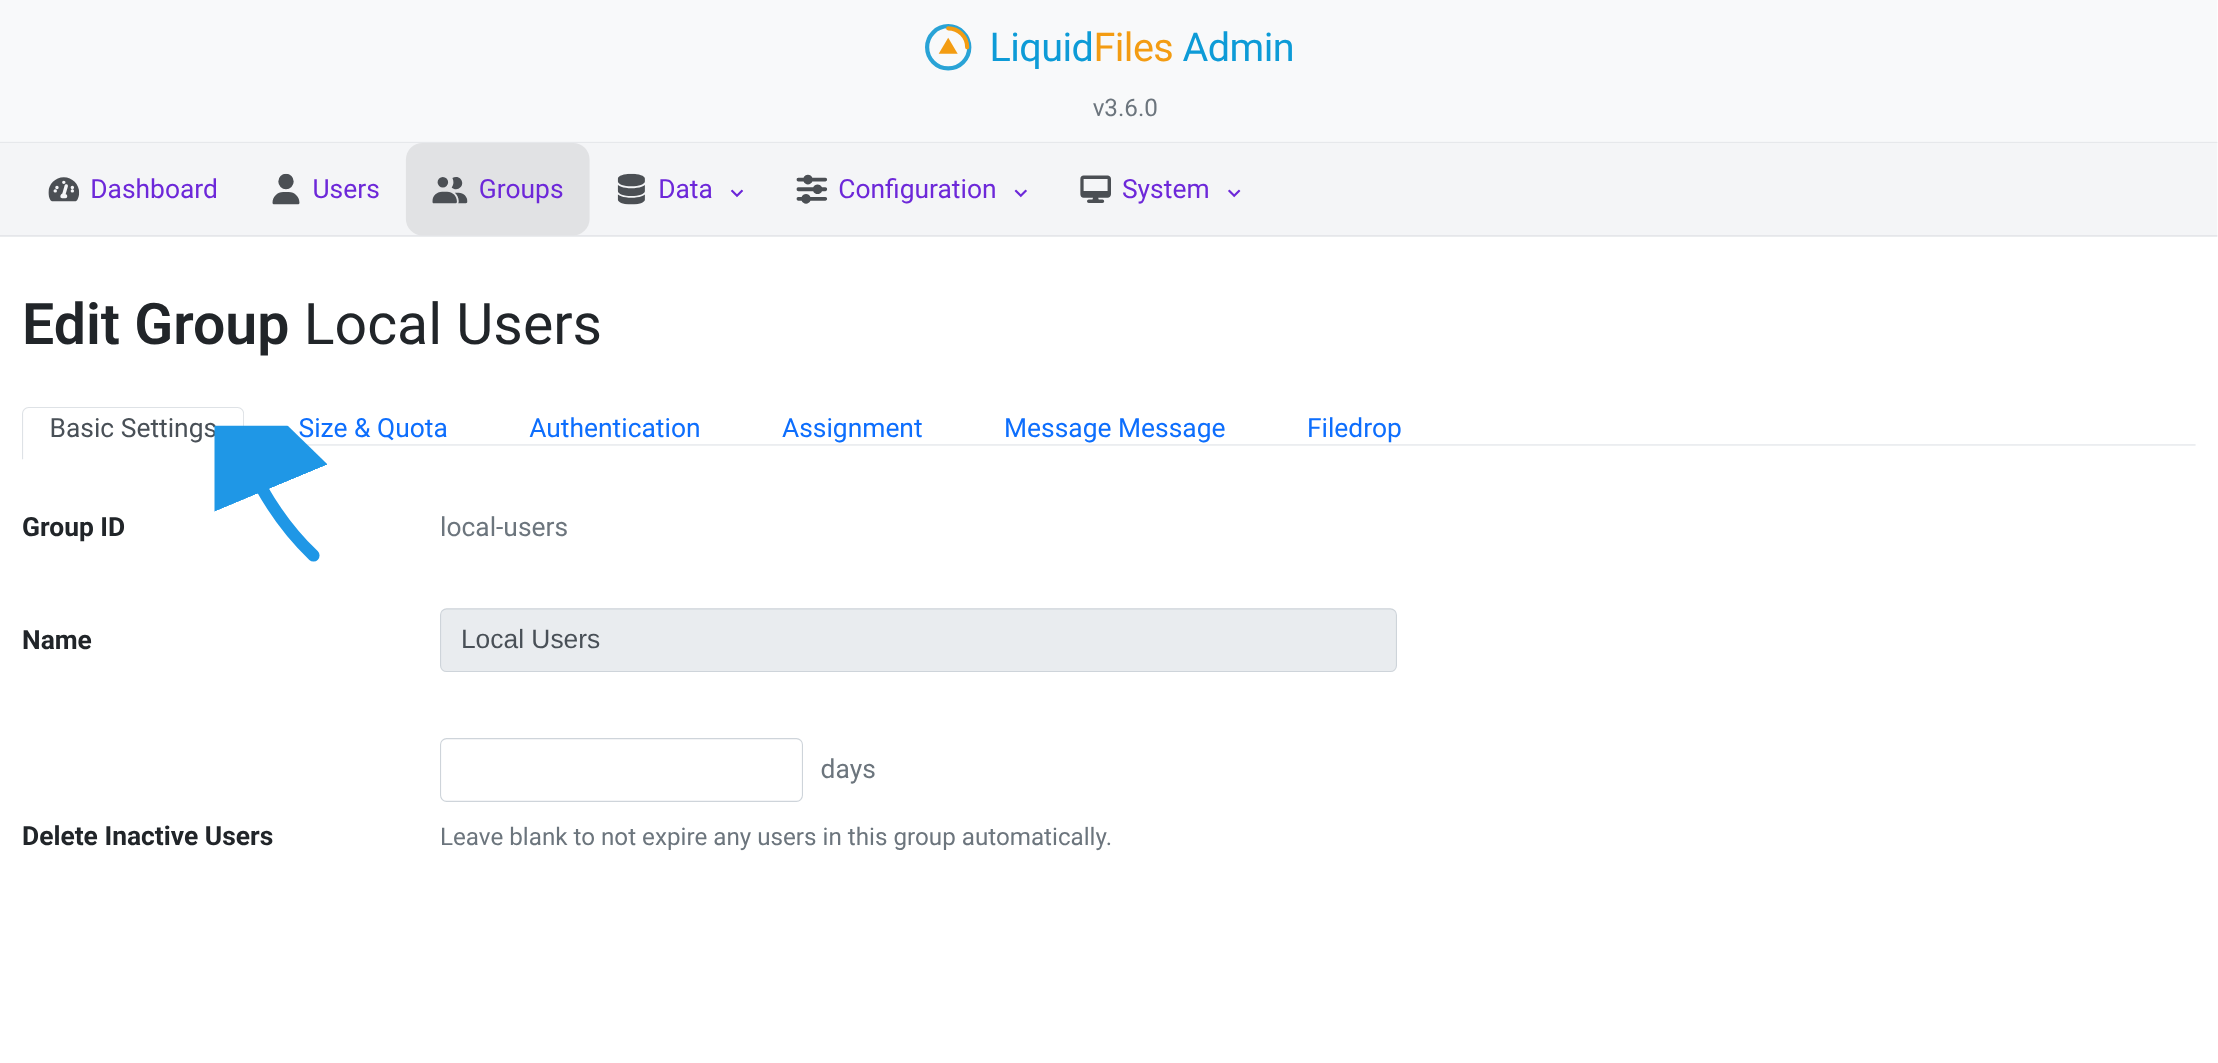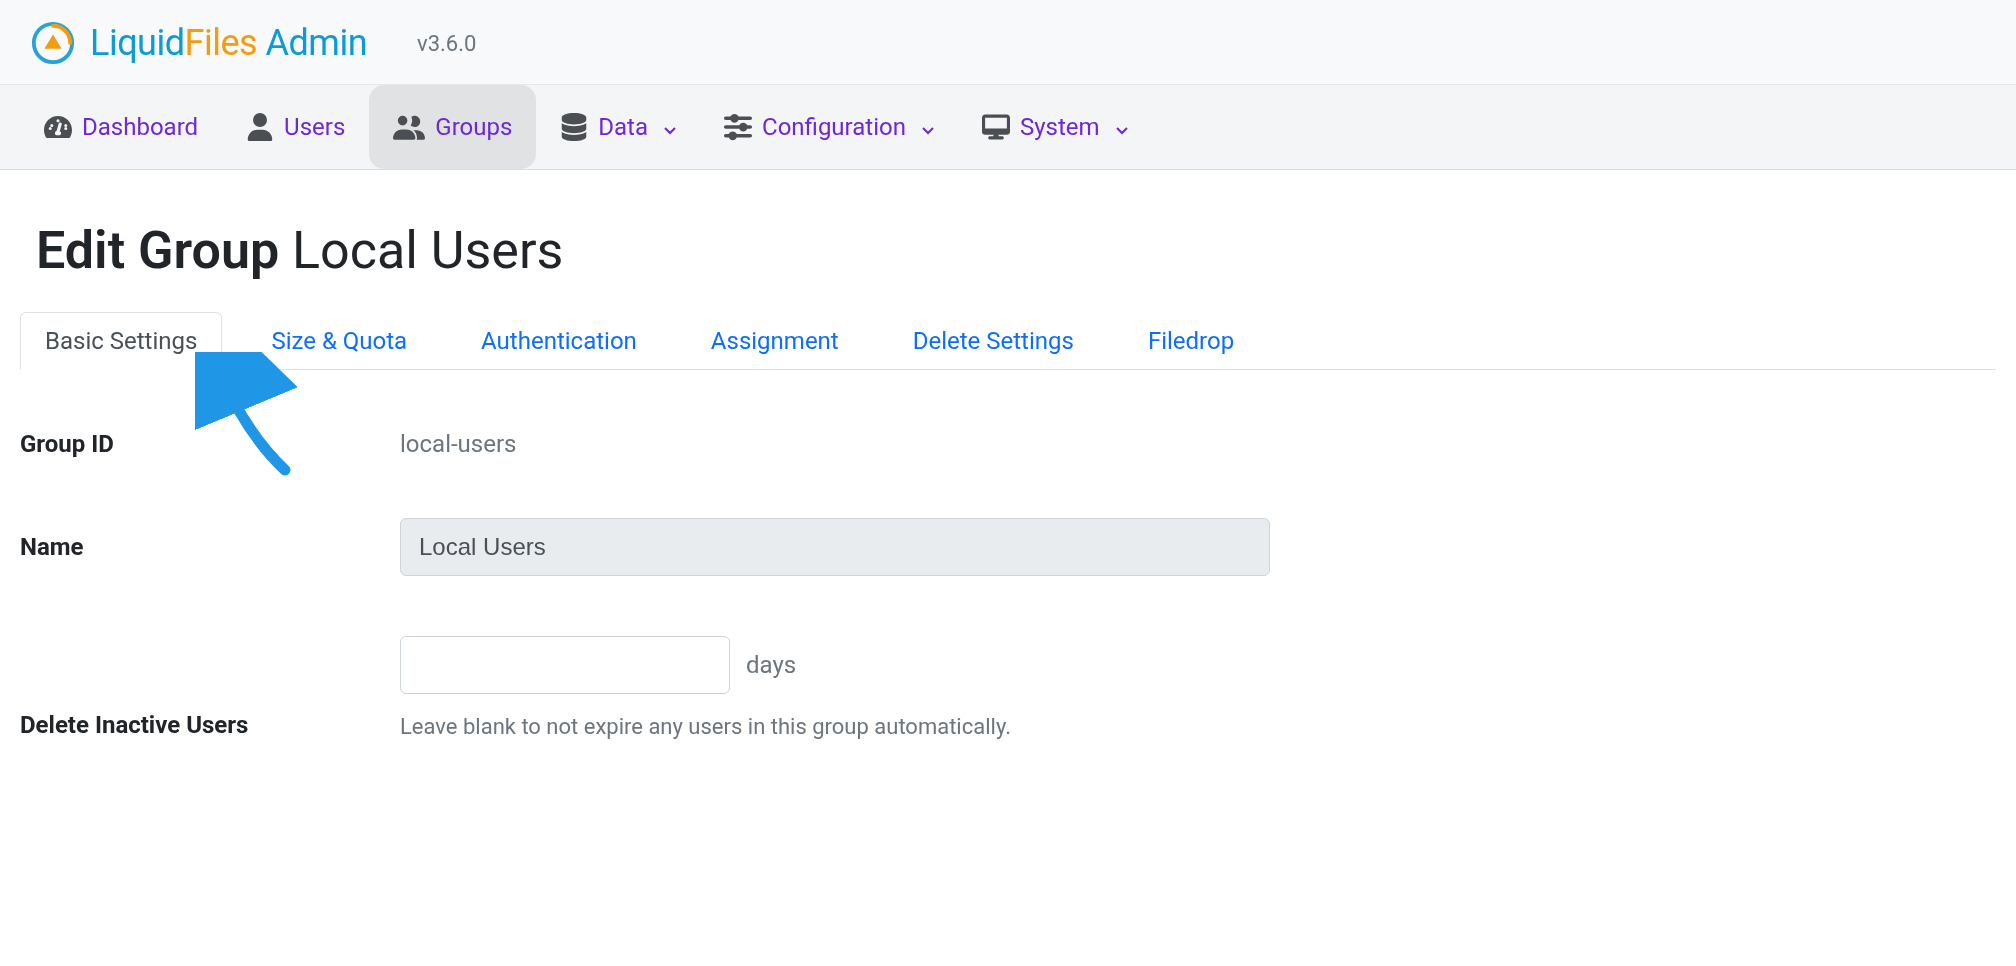--- a/index.html
+++ b/index.html
@@ -10,20 +10,21 @@
     width: 2016px;
   }
 
   
   .topbar {
     background: #f8f9fa;
     padding: 20px 30px 18px 30px;
     display: flex;
     align-items: center;
     gap: 20px;
+    flex-direction: column;
   }
   .brand {
     display: flex;
     align-items: center;
     gap: 14px;
   }
   .brand-logo svg { display: block; }
   .brand-text {
     font-size: 36px;
     font-weight: 400;
@@ -73,37 +74,37 @@
   
   .page {
     padding: 50px 20px 40px 20px;
   }
   h1.page-title {
     font-size: 52px;
     font-weight: 400;
     color: #212529;
     margin-bottom: 30px;
   }
-  h1.page-title .bold { font-weight: 600; margin-left: 16px; }
+  h1.page-title .bold { font-weight: 600; }
   h1.page-title .light { font-weight: 400; }
 
   
   .tabs {
     display: flex;
     align-items: flex-end;
     border-bottom: 1px solid #dee2e6;
     gap: 24px;
   }
   .tab {
-    padding: 14px 24px 14px 24px;
+    padding: 4px 24px 14px 24px;
     font-size: 24px;
     color: #0d6efd;
     cursor: pointer;
     position: relative;
-    top: 1px;
+    top: 14px;
     border: 1px solid transparent;
     border-top-left-radius: 6px;
     border-top-right-radius: 6px;
     white-space: nowrap;
   }
   .tab.active {
     color: #495057;
     background: #fff;
     border-color: #dee2e6 #dee2e6 #fff #dee2e6;
   }
@@ -265,21 +266,21 @@
 
   <h1 class="page-title">
     <span class="bold">Edit Group </span><span class="light">Local Users</span>
   </h1>
 
   <div class="tabs">
     <div class="tab active">Basic Settings</div>
     <div class="tab">Size &amp; Quota</div>
     <div class="tab">Authentication</div>
     <div class="tab">Assignment</div>
-    <div class="tab">Delete Settings</div>
+    <div class="tab">Message Message</div>
     <div class="tab">Filedrop</div>
   </div>
 
   <div class="arrow-annotation">
     <svg width="120" height="130" viewBox="0 0 120 130">
       <defs>
         <marker id="ah" markerWidth="14" markerHeight="14" refX="4" refY="6" orient="auto">
           <path d="M0,0 L0,12 L14,6 z" fill="#1f97e6"></path>
         </marker>
       </defs>

